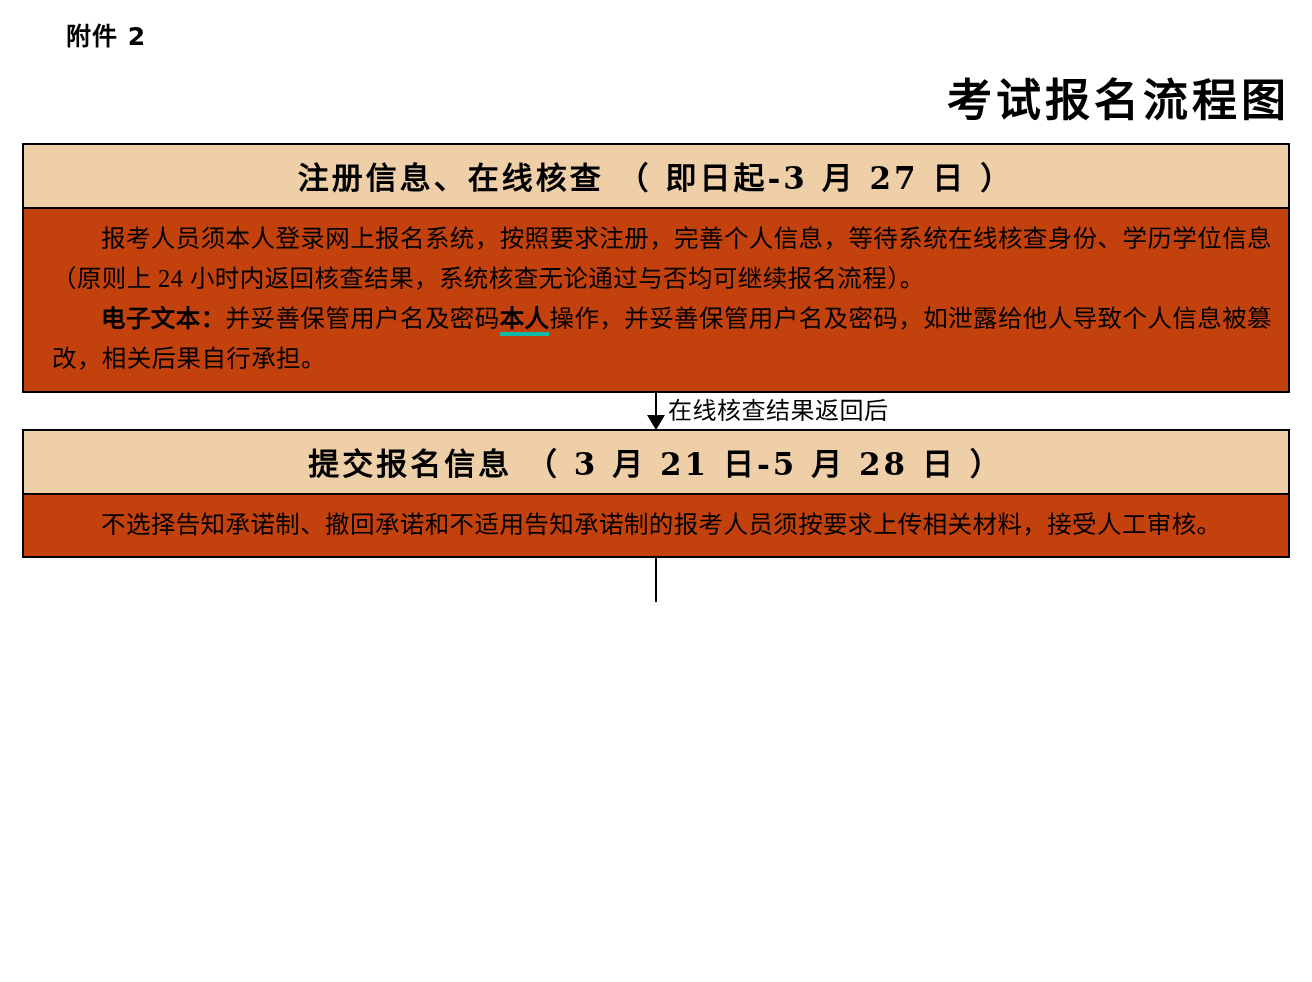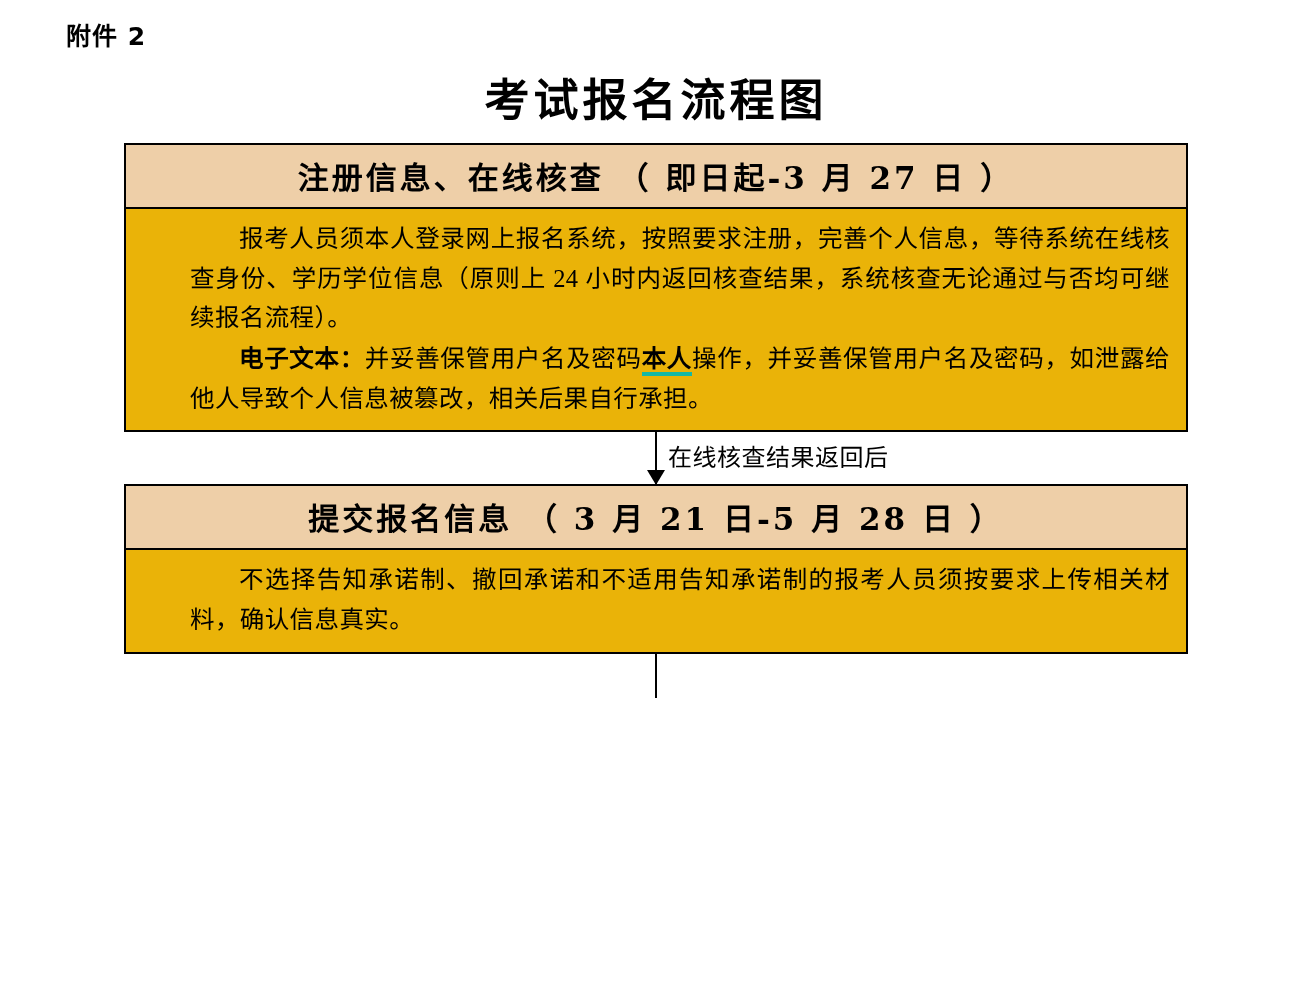--- a/index.html
+++ b/index.html
@@ -24,71 +24,70 @@
   }
   .attachment-label {
     font-family: "DejaVu Sans", "Liberation Sans", sans-serif;
     font-size: 25px;
     font-weight: 700;
     letter-spacing: 1px;
     padding: 22px 0 0 44px;
     line-height: 1.2;
   }
   .doc-title {
-    text-align: center;
+    text-align: right;
     font-family: "DejaVu Serif", "Liberation Serif", serif;
     font-size: 45px;
     font-weight: 700;
     letter-spacing: 4px;
     margin-top: 12px;
     margin-bottom: 14px;
   }
   .flow-box {
     border: 2px solid #000000;
     box-sizing: border-box;
-    width: 1064px;
+    width: 1268px;
     margin: 0 auto;
-    background: #eab308;
+    background: #c2410c;
   }
   .box-header {
     background: #eecfa8;
     border-bottom: 2px solid #000000;
     text-align: center;
     font-size: 31px;
     font-weight: 700;
     letter-spacing: 3px;
     padding: 8px 0 9px 0;
     font-family: "DejaVu Serif", "Liberation Serif", serif;
   }
   .box-body {
-    padding: 10px 16px 12px 16px;
+    padding: 10px 16px 12px 28px;
     font-size: 24.5px;
     line-height: 1.62;
     letter-spacing: 0.4px;
     text-align: justify;
-    margin-left: 48px;
   }
   .para {
     text-indent: 2em;
     margin: 0;
   }
   .para + .para {
     margin-top: 1px;
   }
   .bold {
     font-weight: 700;
   }
   .underline-bold {
     font-weight: 700;
     border-bottom: 4px solid #14b8a6;
     padding-bottom: 0px;
   }
   .connector {
     position: relative;
-    height: 52px;
+    height: 36px;
     width: 1268px;
     margin: 0 auto;
   }
   .connector .line {
     position: absolute;
     left: 50%;
     top: 0;
     width: 2px;
     height: 100%;
     background: #000000;
@@ -138,21 +137,21 @@
 
   <div class="connector">
     <div class="line"></div>
     <div class="arrow"></div>
     <div class="conn-label">在线核查结果返回后</div>
   </div>
 
   <div class="flow-box">
     <div class="box-header">提交报名信息 （ 3 月 21 日-5 月 28 日 ）</div>
     <div class="box-body">
-      <p class="para">不选择告知承诺制、撤回承诺和不适用告知承诺制的报考人员须按要求上传相关材料，确认信息真实。</p>
+      <p class="para">不选择告知承诺制、撤回承诺和不适用告知承诺制的报考人员须按要求上传相关材料，接受人工审核。</p>
     </div>
   </div>
 
   <div class="connector plain tail">
     <div class="line"></div>
     <div class="conn-label"></div>
   </div>
 
 </div>
 

